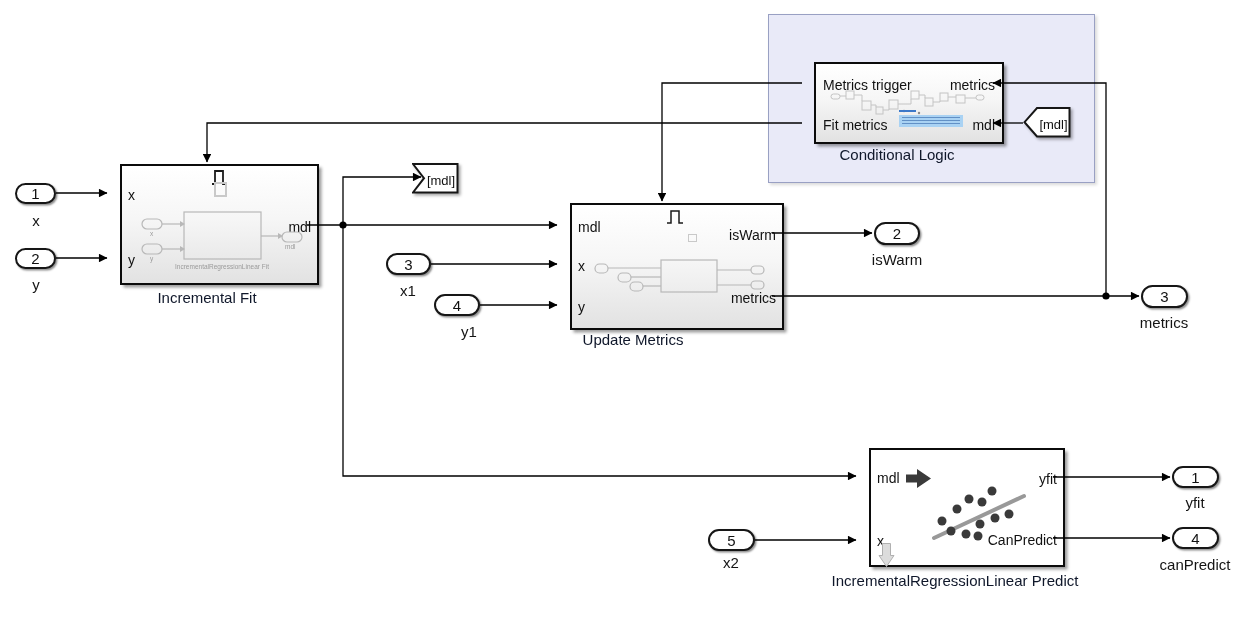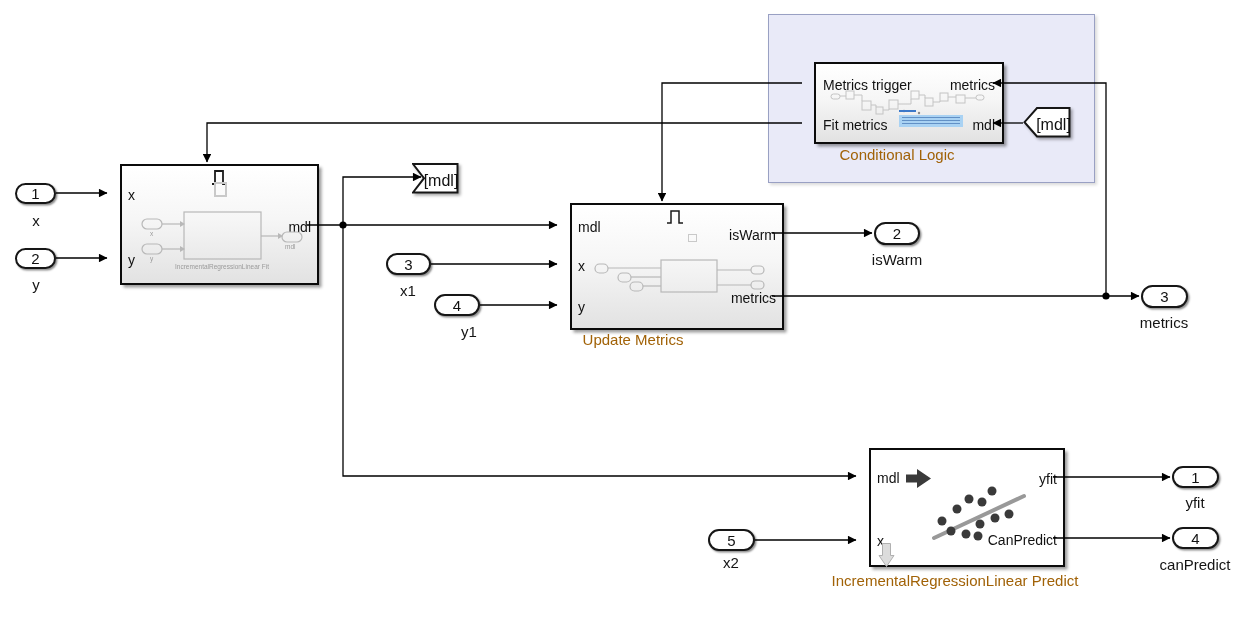--- a/index.html
+++ b/index.html
@@ -11,35 +11,35 @@
     background:#e9eaf8;border:1px solid #99a0c3;box-sizing:border-box;
     box-shadow:2px 2px 3px rgba(0,0,0,0.15);}
   .annot-title{position:absolute;left:768px;top:17px;width:327px;text-align:center;
     font-size:17px;color:#4a4e59;}
 
   
   .block{position:absolute;border:2.5px solid #0b0b0b;box-sizing:border-box;
     box-shadow:2.5px 2.5px 3px rgba(0,0,0,0.40);margin-left:12px;}
   .grad{background:linear-gradient(180deg,#ffffff 0%,#f6f6f6 45%,#e2e2e2 100%);}
   .plain{background:#ffffff;}
-  .block-label{position:absolute;font-size:15px;color:#a16207;text-align:center;}
+  .block-label{position:absolute;font-size:15px;color:#0f172a;text-align:center;}
   .bport{position:absolute;font-size:14px;color:#111;white-space:nowrap;line-height:14px;}
   .bport.r{text-align:right;}
 
   
   .oval{position:absolute;background:#fff;border:2px solid #161616;border-radius:12px;
     box-sizing:border-box;display:flex;align-items:center;justify-content:center;
     font-size:15px;color:#111;box-shadow:1.5px 1.5px 2px rgba(0,0,0,0.45);}
   .port-label{position:absolute;width:90px;text-align:center;font-size:15px;color:#141414;}
 
   
   .tag{position:absolute;filter:drop-shadow(2px 2px 1.5px rgba(0,0,0,0.35));}
   .tag svg{position:absolute;left:0;top:0;}
   .tag .tag-text{position:absolute;top:4px;bottom:0;display:flex;align-items:center;
-    justify-content:center;font-size:16px;color:#111;}
+    justify-content:center;font-size:13px;color:#111;}
 
   
   .gray-square{position:absolute;border:2px solid #c9c9c9;box-sizing:border-box;background:transparent;}
   .blue-note{position:absolute;background:#a9d2f3;}
   .blue-note .lines{position:absolute;left:3px;right:3px;top:2px;bottom:2px;
     background:repeating-linear-gradient(180deg,rgba(40,90,160,0.55) 0 1px,transparent 1px 3px);}
   .blue-head{position:absolute;background:#3c78c8;}
 
   .tiny{position:absolute;font-size:6.5px;color:#9a9a9a;line-height:7px;white-space:nowrap;}
 
@@ -77,20 +77,21 @@
         <path d="M58,55 l5,3 -5,3 z"></path>
           <path d="M58,80 l5,3 -5,3 z"></path>
           <path d="M156,67 l5,3 -5,3 z"></path>
       </g>
     </svg>
     <div class="tiny" style="left:28px;top:64px;">x</div>
     <div class="tiny" style="left:28px;top:89px;">y</div>
     <div class="tiny" style="left:163px;top:77px;">mdl</div>
     <div class="tiny" style="left:20px;top:97px;width:160px;text-align:center;">IncrementalRegressionLinear Fit</div>
   </div>
+  <div class="block-label" style="left:97px;top:289px;width:220px;">Incremental Fit</div>
 
   <div class="block grad" style="left:558px;top:203px;width:214px;height:127px;">
     <div class="bport" style="left:6px;top:15px;">mdl</div>
     <div class="bport" style="left:6px;top:54px;">x</div>
     <div class="bport" style="left:6px;top:95px;">y</div>
     <div class="bport r" style="right:6px;top:23px;">isWarm</div>
     <div class="bport r" style="right:6px;top:86px;">metrics</div>
     <svg class="thumb" width="20" height="18" style="left:93px;top:3px;">
       <path d="M2,15 H6 V3 H14 V15 H18" fill="none" stroke="#1a1a1a" stroke-width="1.5"></path>
     </svg>

